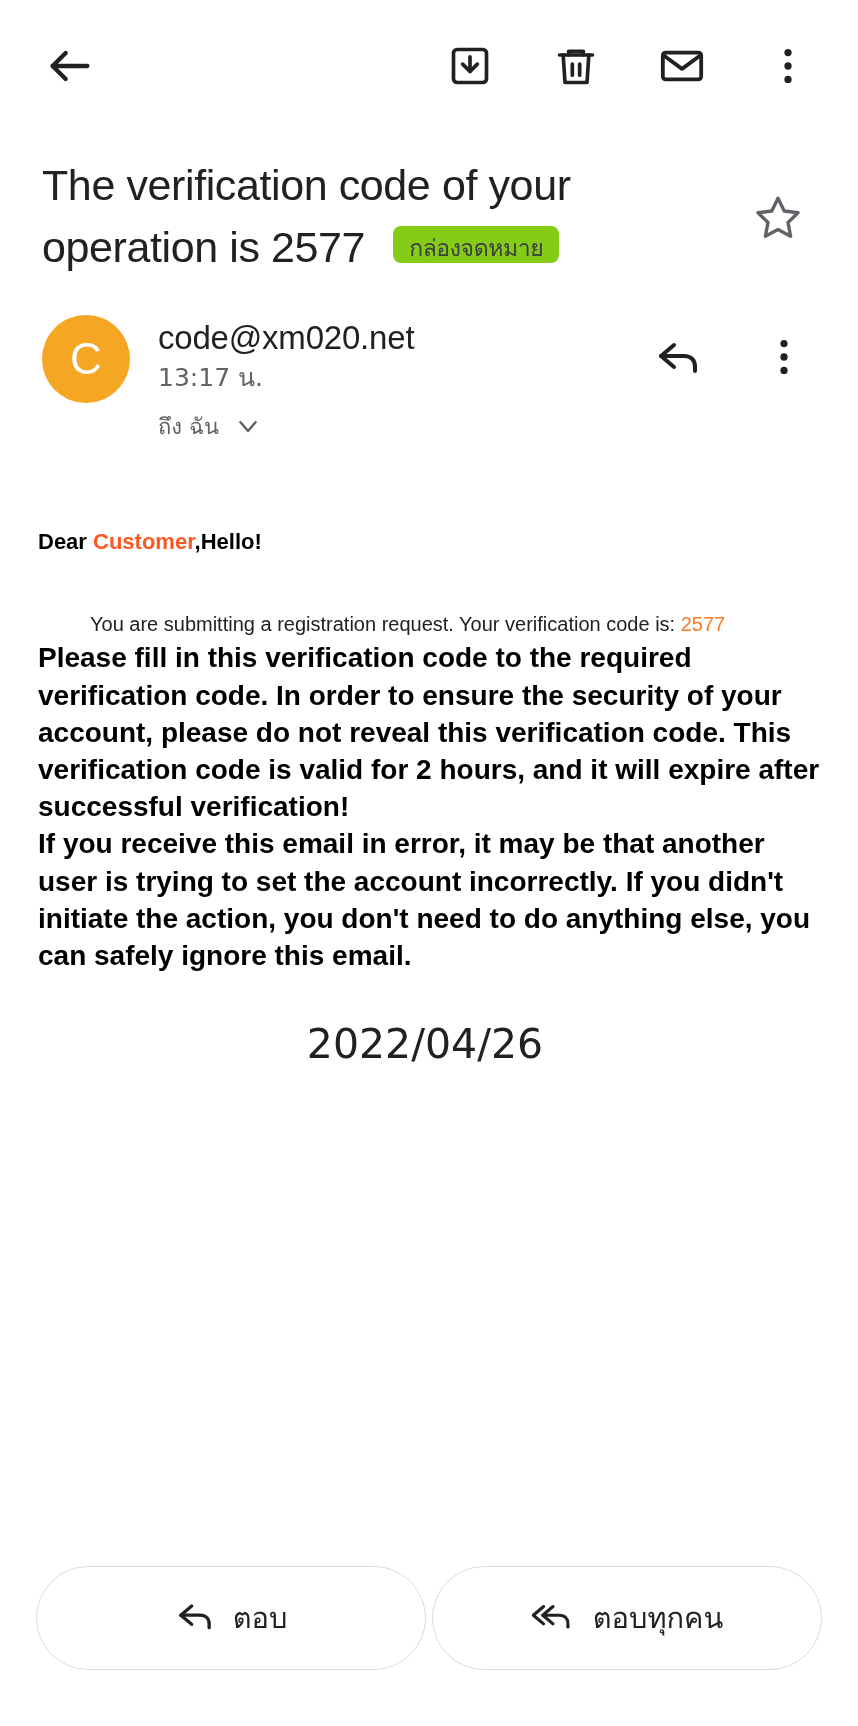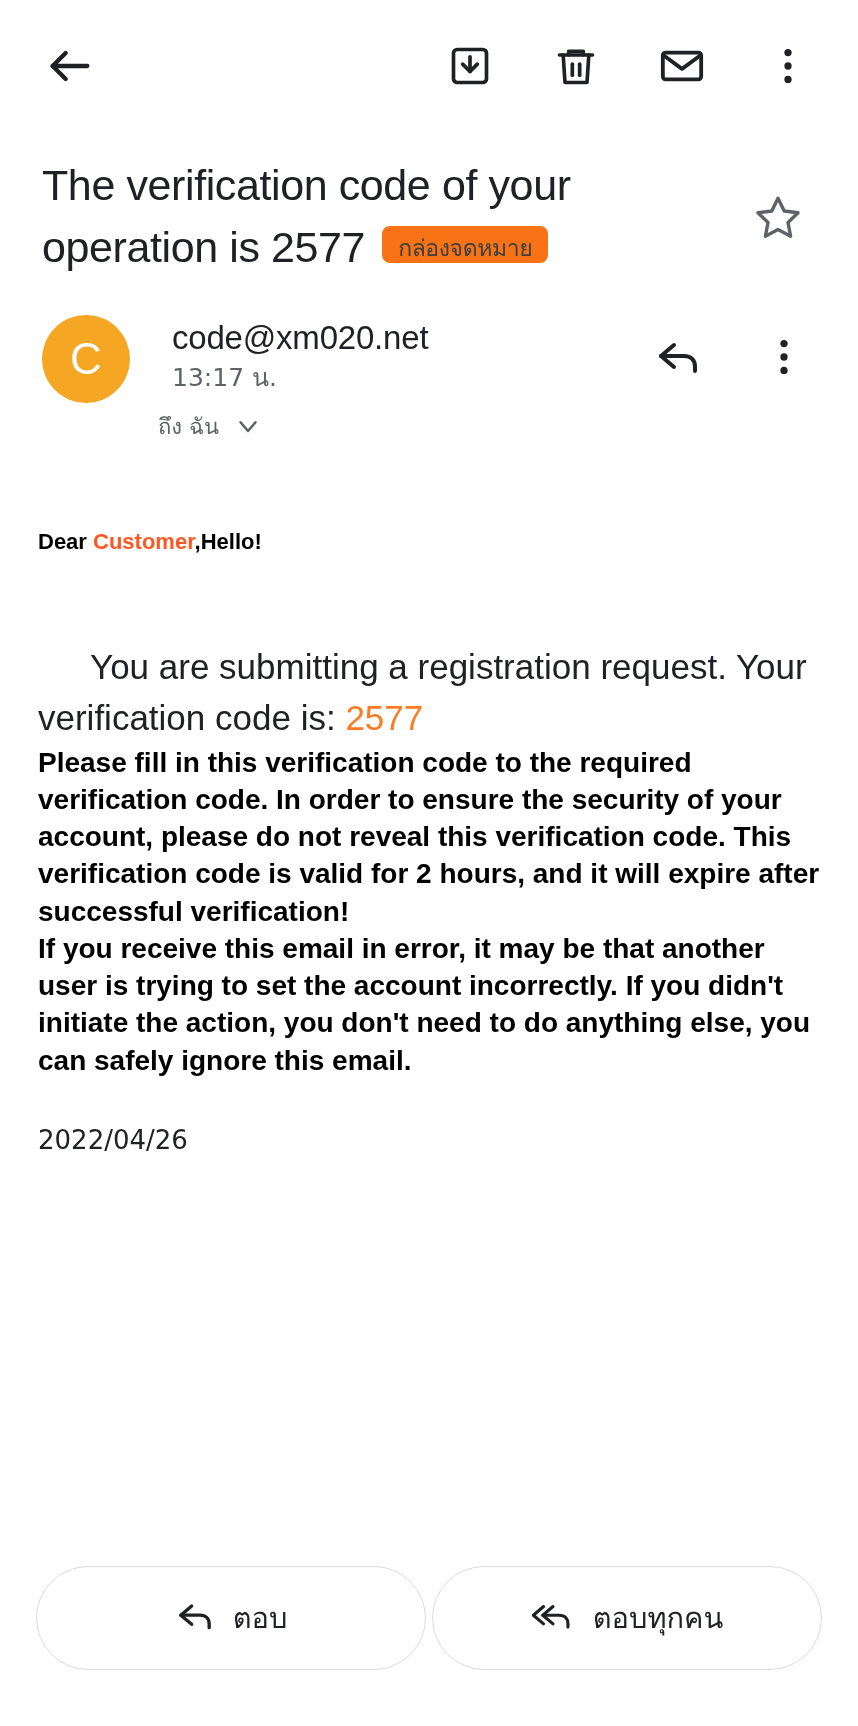--- a/index.html
+++ b/index.html
@@ -53,27 +53,27 @@
     font-size: 43px;
     line-height: 1.45;
     font-weight: 400;
     color: #202124;
     letter-spacing: -0.4px;
     padding-right: 12px;
   }
   .label-chip {
     display: inline-block;
     vertical-align: middle;
-    background: #f97316;
+    background: #84cc16;
     color: #3c4043;
     border-radius: 8px;
     font-size: 23px;
     line-height: 1;
     padding: 11px 16px 3px 16px;
-    margin-left: 17px;
+    margin-left: 28px;
     position: relative;
     top: -6px;
     font-family: "DejaVu Sans", "Liberation Sans", sans-serif;
   }
   .star-btn {
     width: 76px;
     height: 76px;
     display: flex;
     align-items: center;
     justify-content: center;
@@ -117,21 +117,21 @@
   }
   .sender-addr {
     font-size: 33px;
     font-weight: 500;
     color: #202124;
     letter-spacing: -0.2px;
   }
   .sender-time {
     font-size: 25px;
     color: #5f6368;
-    margin-left: 14px;
+    margin-left: 0;
     font-family: "DejaVu Sans", "Liberation Sans", sans-serif;
   }
   .sender-line2 {
     display: flex;
     align-items: center;
     margin-top: 12px;
   }
   .recipient {
     font-size: 22px;
     color: #5f6368;
@@ -157,38 +157,38 @@
     overflow: hidden;
   }
   .greeting {
     font-size: 22px;
     font-weight: bold;
     color: #000000;
     line-height: 1.3;
   }
   .greeting .hl { color: #ff5722; }
   .para {
-    margin-top: 86px;
-    font-size: 35px;
+    margin-top: 54px;
+    font-size: 20px;
     line-height: 1.45;
     color: #202124;
     text-indent: 52px;
   }
   .para .code { color: #ff7a21; }
   .notice {
     font-size: 28px;
     font-weight: bold;
     line-height: 1.33;
     color: #000000;
   }
   .notice p { margin: 0; }
   .date {
     margin-top: 46px;
-    text-align: left;
-    font-size: 26px;
+    text-align: center;
+    font-size: 41px;
     color: #202124;
     padding-right: 8px;
     font-family: "DejaVu Sans", "Liberation Sans", sans-serif;
   }
 
   
   .bottom-bar {
     flex: 0 0 auto;
     display: flex;
     justify-content: space-between;

